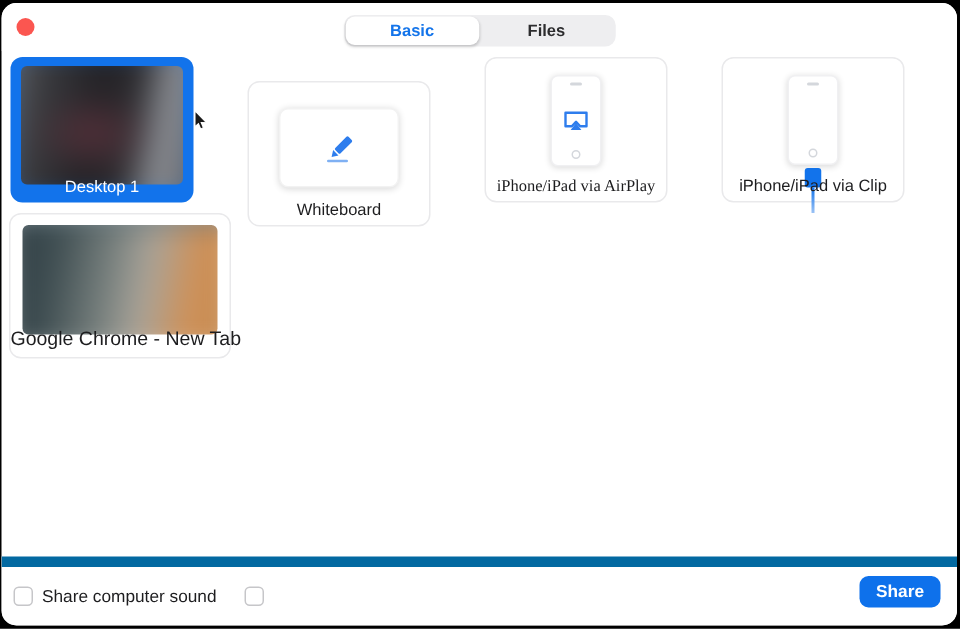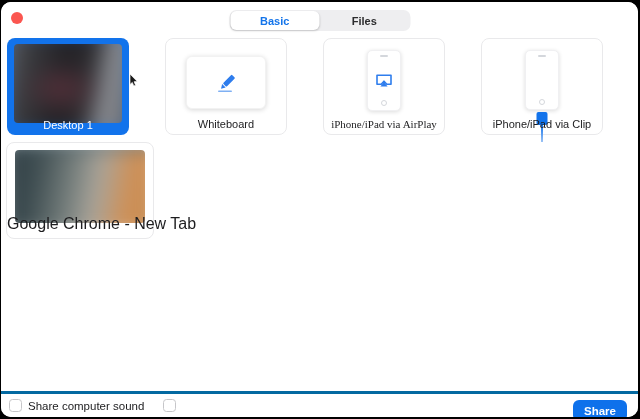--- a/index.html
+++ b/index.html
@@ -78,22 +78,22 @@
     position:absolute; left:50%; transform:translateX(-50%); top:73px;
     width:11px; height:13px; background:#1273eb; border-radius:2px;
   }
   .cable-wire {
     position:absolute; left:50%; transform:translateX(-50%); top:86px;
     width:2px; height:17px; background:linear-gradient(180deg,#1273eb,#9cc3f5);
   }
   .cursor-arrow { position:absolute; left:122px; top:36px; width:10px; height:13px; z-index:5; }
   
   .footer {
-    position:absolute; left:0; right:0; bottom:0; height:26px;
-    border-top:3px solid #0369a1; background:#fff;
+    position:absolute; left:0; right:0; bottom:0; height:46px;
+    border-top:7px solid #0369a1; background:#fff;
     display:flex; align-items:center;
   }
   .cb-group { display:flex; align-items:center; }
   .checkbox {
     width:13px; height:13px; border:1px solid #c6c6c9; border-radius:3.5px;
     background:#fff; cursor:default; flex:0 0 auto;
   }
   .cb-label { font-size:11.5px; color:#1d1d1f; margin-left:6px; white-space:nowrap; }
   .share-btn {
     position:absolute; right:11px; top:6px; height:21px; padding:0 11px;
@@ -119,21 +119,21 @@
     <div class="tile selected" style="left:6px; top:0;">
       <div class="thumb">
         <div class="thumb-blur thumb-desktop"></div>
       </div>
       <svg class="cursor-arrow" viewBox="0 0 10 13">
         <polygon points="1,0 1,10.5 3.3,8.4 4.8,12 6.6,11.2 5.1,7.7 8.3,7.5" fill="#1a1a1a" stroke="#fff" stroke-width="0.7"></polygon>
       </svg>
       <div class="tile-label">Desktop 1</div>
     </div>
 
-    <div class="tile" style="left:164px; top:0;padding-left:28px;">
+    <div class="tile" style="left:164px; top:16px;padding-left:28px;">
       <div class="inner-card">
         <svg width="26" height="26" viewBox="0 0 26 26">
           <g transform="rotate(45 13 13)">
             <rect x="11" y="3" width="5" height="12.5" rx="1" fill="#2e7ded"></rect>
             <polygon points="11,16.5 16,16.5 13.5,20.5" fill="#2e7ded"></polygon>
           </g>
           <rect x="5" y="20.5" width="14" height="1.6" rx="0.8" fill="#7fb0f3"></rect>
         </svg>
       </div>
       <div class="tile-label">Whiteboard</div>
@@ -158,21 +158,21 @@
       </div>
       <div class="cable-plug"></div>
       <div class="cable-wire"></div>
       <div class="tile-label">iPhone/iPad via Clip</div>
     </div>
 
     <div class="tile" style="left:5px; top:104px; width:148px;">
       <div class="thumb" style="left:8px; right:8px; top:7px; height:73px;">
         <div class="thumb-blur thumb-chrome"></div>
       </div>
-      <div class="tile-label" style="font-size:16px; bottom:5px;">Google Chrome - New Tab</div>
+      <div class="tile-label" style="font-size:13px; bottom:5px;">Google Chrome - New Tab</div>
     </div>
 
   </div>
 
   <div class="footer">
     <div class="cb-group" style="margin-left:8px;">
       <div class="checkbox"></div>
       <span class="cb-label">Share computer sound</span>
     </div>
     <div class="cb-group" style="margin-left:19px;">

